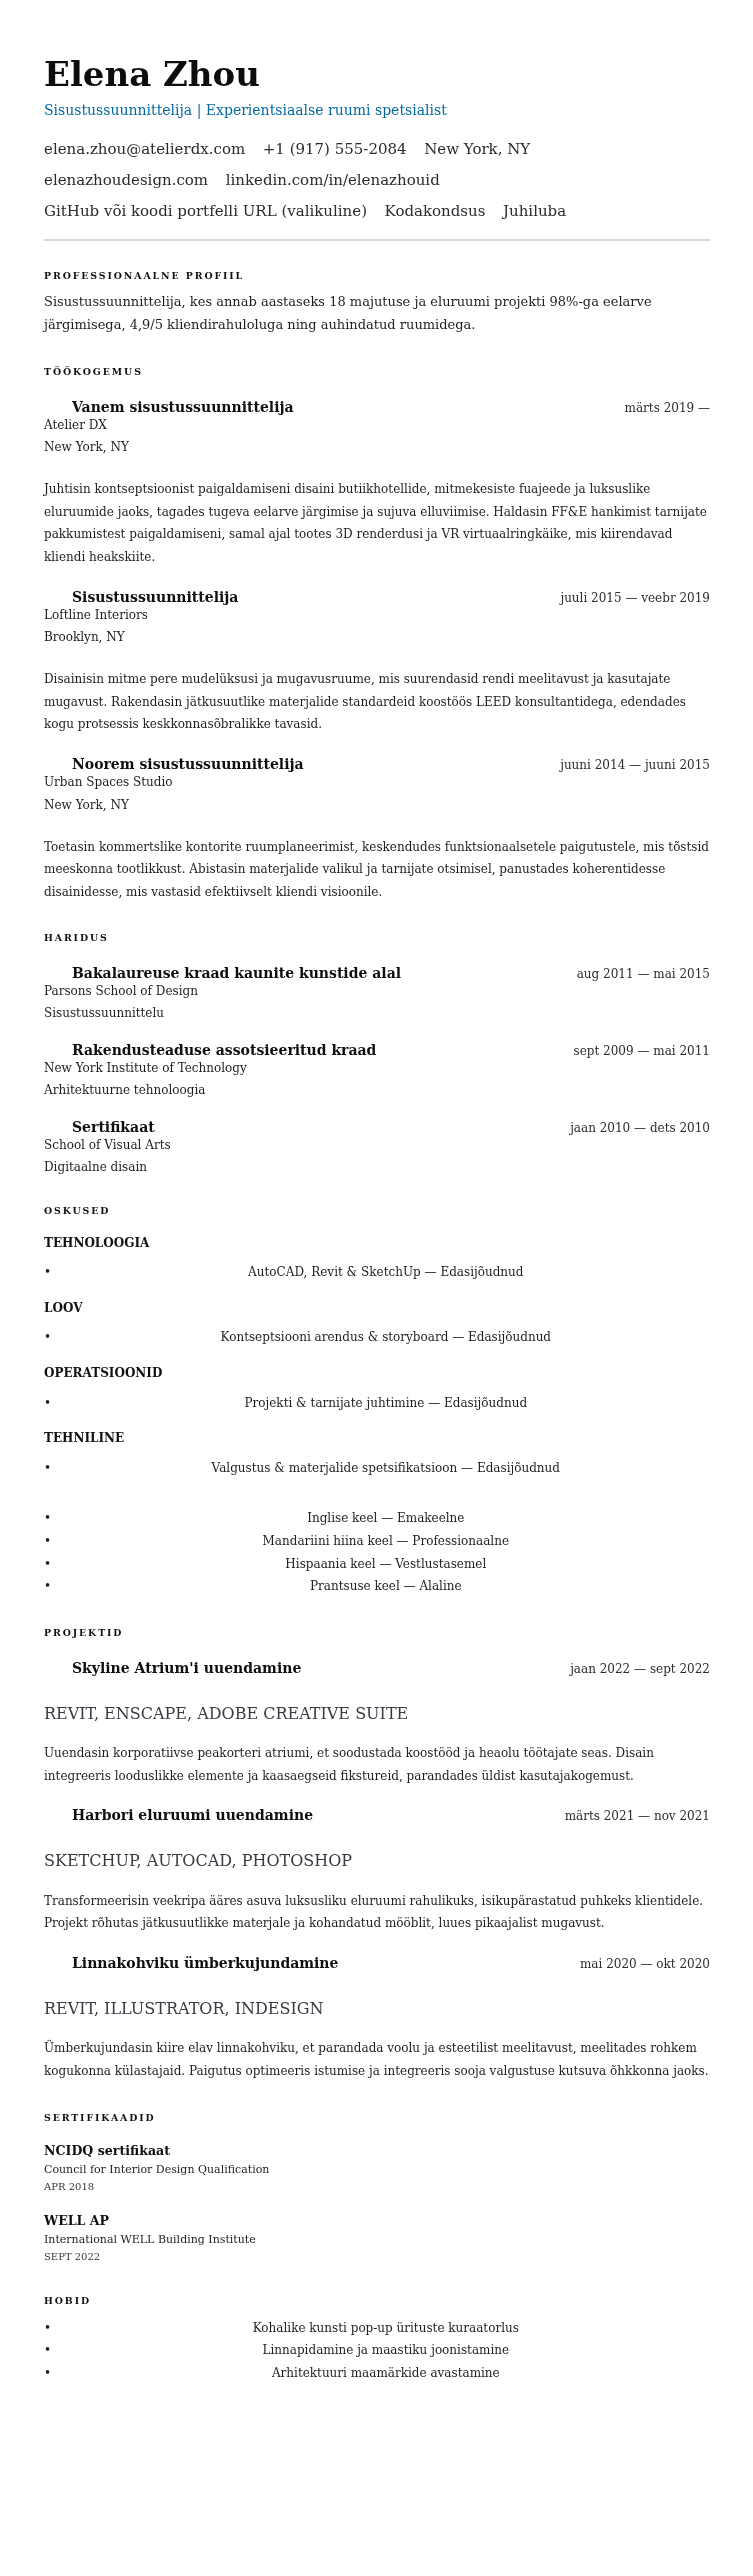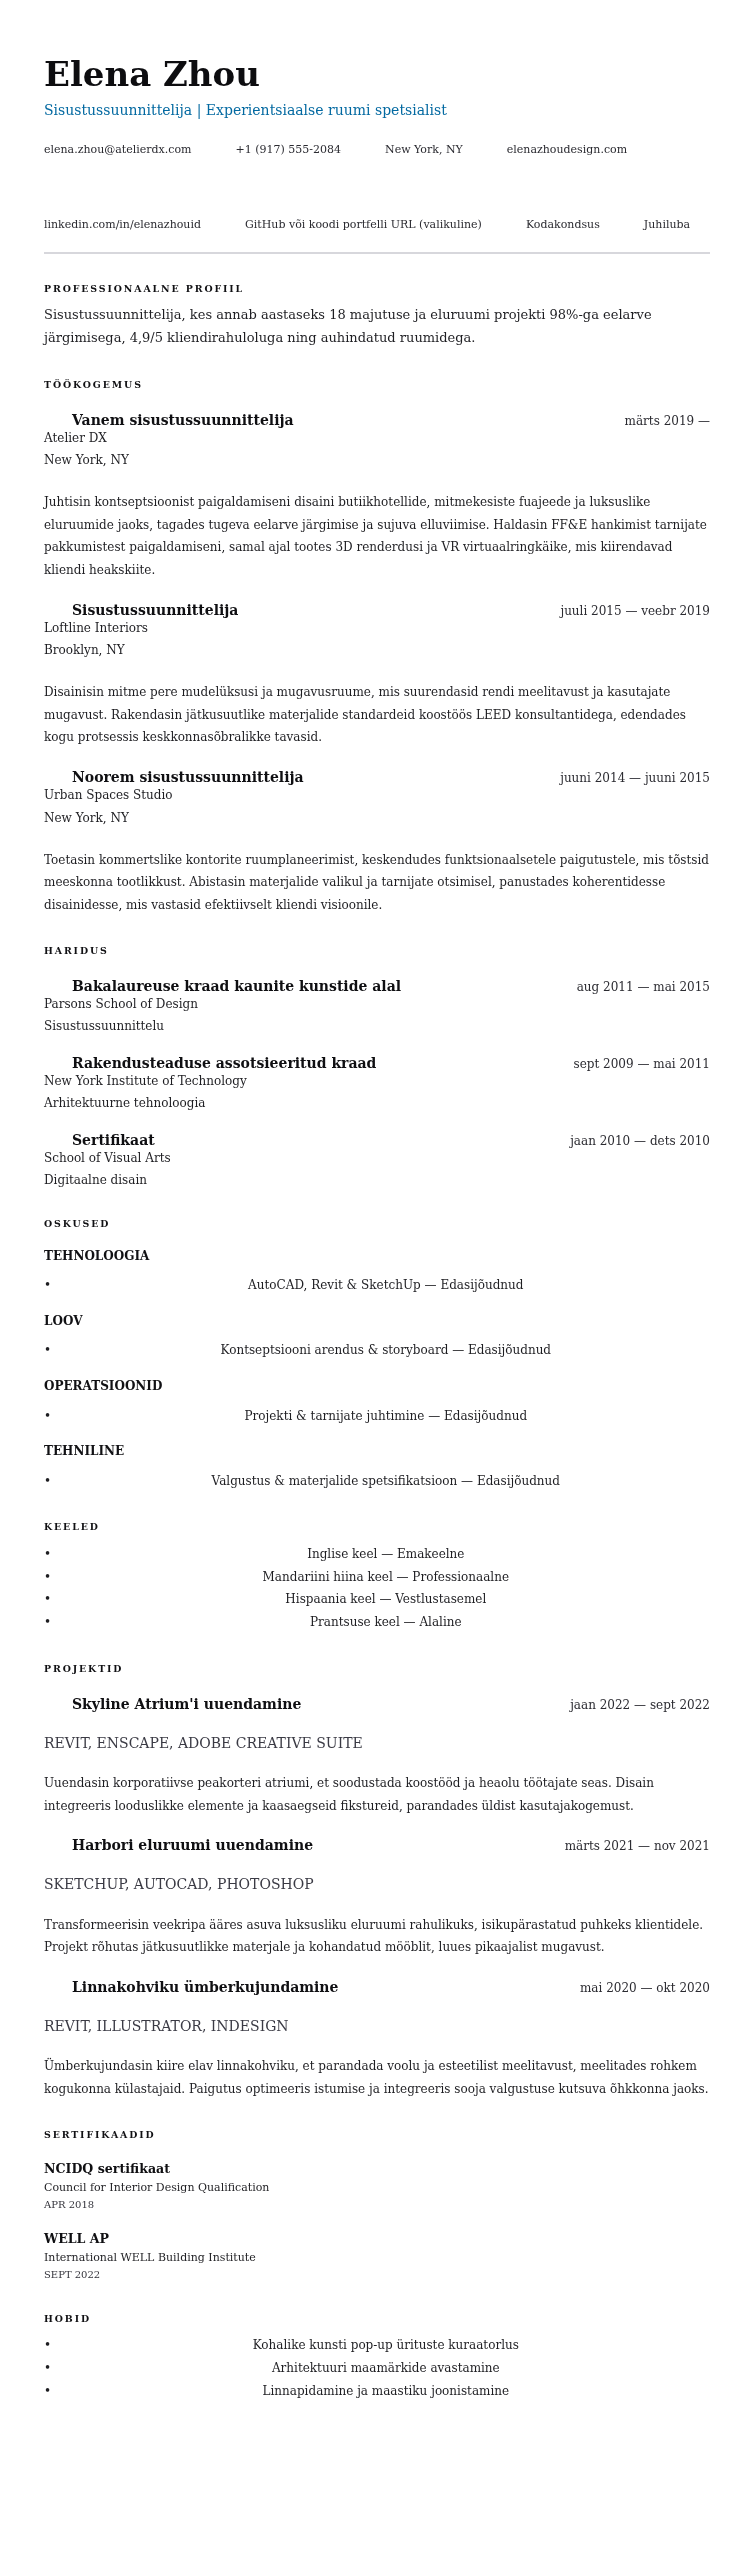--- a/index.html
+++ b/index.html
@@ -12,23 +12,23 @@
 
   
   .name {
     font-size: 34px; font-weight: bold; color: #0d0d10;
     margin: 0; line-height: 44px;
   }
   .headline {
     font-size: 14px; color: #0369a1; margin-top: 3.8px; line-height: 20px;
   }
   .contacts {
-    margin-top: 14px; font-size: 11px; color: #2a2a30;
+    margin-top: 14px; font-size: 15px; color: #2a2a30;
     display: flex; flex-wrap: wrap; column-gap: 17.6px; row-gap: 0;
-    line-height: 31px; width: 666px; gap: 44px;
+    line-height: 31px; width: 666px;
   }
   .contacts span { white-space: nowrap; }
   .divider { height: 1.3px; background: #d7d7dc; margin-top: 12.6px; border: 0; }
 
   
   .section { margin-top: 28px; }
   .section-title {
     font-size: 9.4px; font-weight: bold; letter-spacing: 1.9px; text-transform: uppercase;
     color: #111114; margin: 0; line-height: 14px;
   }
@@ -56,21 +56,21 @@
     list-style: none; padding: 0; margin: 8.8px 0 0 0;
   }
   ul.bullets li {
     position: relative; padding-left: 17.6px; font-size: 12px; line-height: 22.6px; color: #1e1e22; text-align: center;
   }
   ul.bullets li::before {
     content: "\2022"; position: absolute; left: 0; top: 0; color: #1e1e22;
   }
 
   .proj-tech {
-    font-size: 14px; color: #3a3a44; text-transform: uppercase; margin-top: 22px; line-height: 15px;
+    font-size: 16px; color: #3a3a44; text-transform: uppercase; margin-top: 28px; line-height: 15px;
   }
 
   .cert { margin-top: 16.3px; }
   .cert-title { font-size: 12.6px; font-weight: bold; color: #0f0f12; line-height: 19px; }
   .cert-org { font-size: 11px; color: #1e1e22; line-height: 19px; }
   .cert-date { font-size: 10px; color: #33333b; text-transform: uppercase; line-height: 16.3px; }
 </style>
 </head>
 <body>
 
@@ -185,21 +185,20 @@
     </div>
     <div>
       <div class="sub-title">TEHNILINE</div>
       <ul class="bullets">
         <li>Valgustus &amp; materjalide spetsifikatsioon — Edasijõudnud</li>
       </ul>
     </div>
   </section>
 
   <section class="section">
-    <h2 class="section-title">Keeled</h2>
     <ul class="bullets">
       <li>Inglise keel — Emakeelne</li>
       <li>Mandariini hiina keel — Professionaalne</li>
       <li>Hispaania keel — Vestlustasemel</li>
       <li>Prantsuse keel — Alaline</li>
     </ul>
   </section>
 
   <section class="section">
     <h2 class="section-title">Projektid</h2>
@@ -245,19 +244,19 @@
       <div class="cert-title">WELL AP</div>
       <div class="cert-org">International WELL Building Institute</div>
       <div class="cert-date">Sept 2022</div>
     </div>
   </section>
 
   <section class="section">
     <h2 class="section-title">Hobid</h2>
     <ul class="bullets">
       <li>Kohalike kunsti pop-up ürituste kuraatorlus</li>
+      <li>Linnapidamine ja maastiku joonistamine</li>
       <li>Arhitektuuri maamärkide avastamine</li>
-      <li>Linnapidamine ja maastiku joonistamine</li>
     </ul>
   </section>
 
 </div>
 
 
 </body></html>

